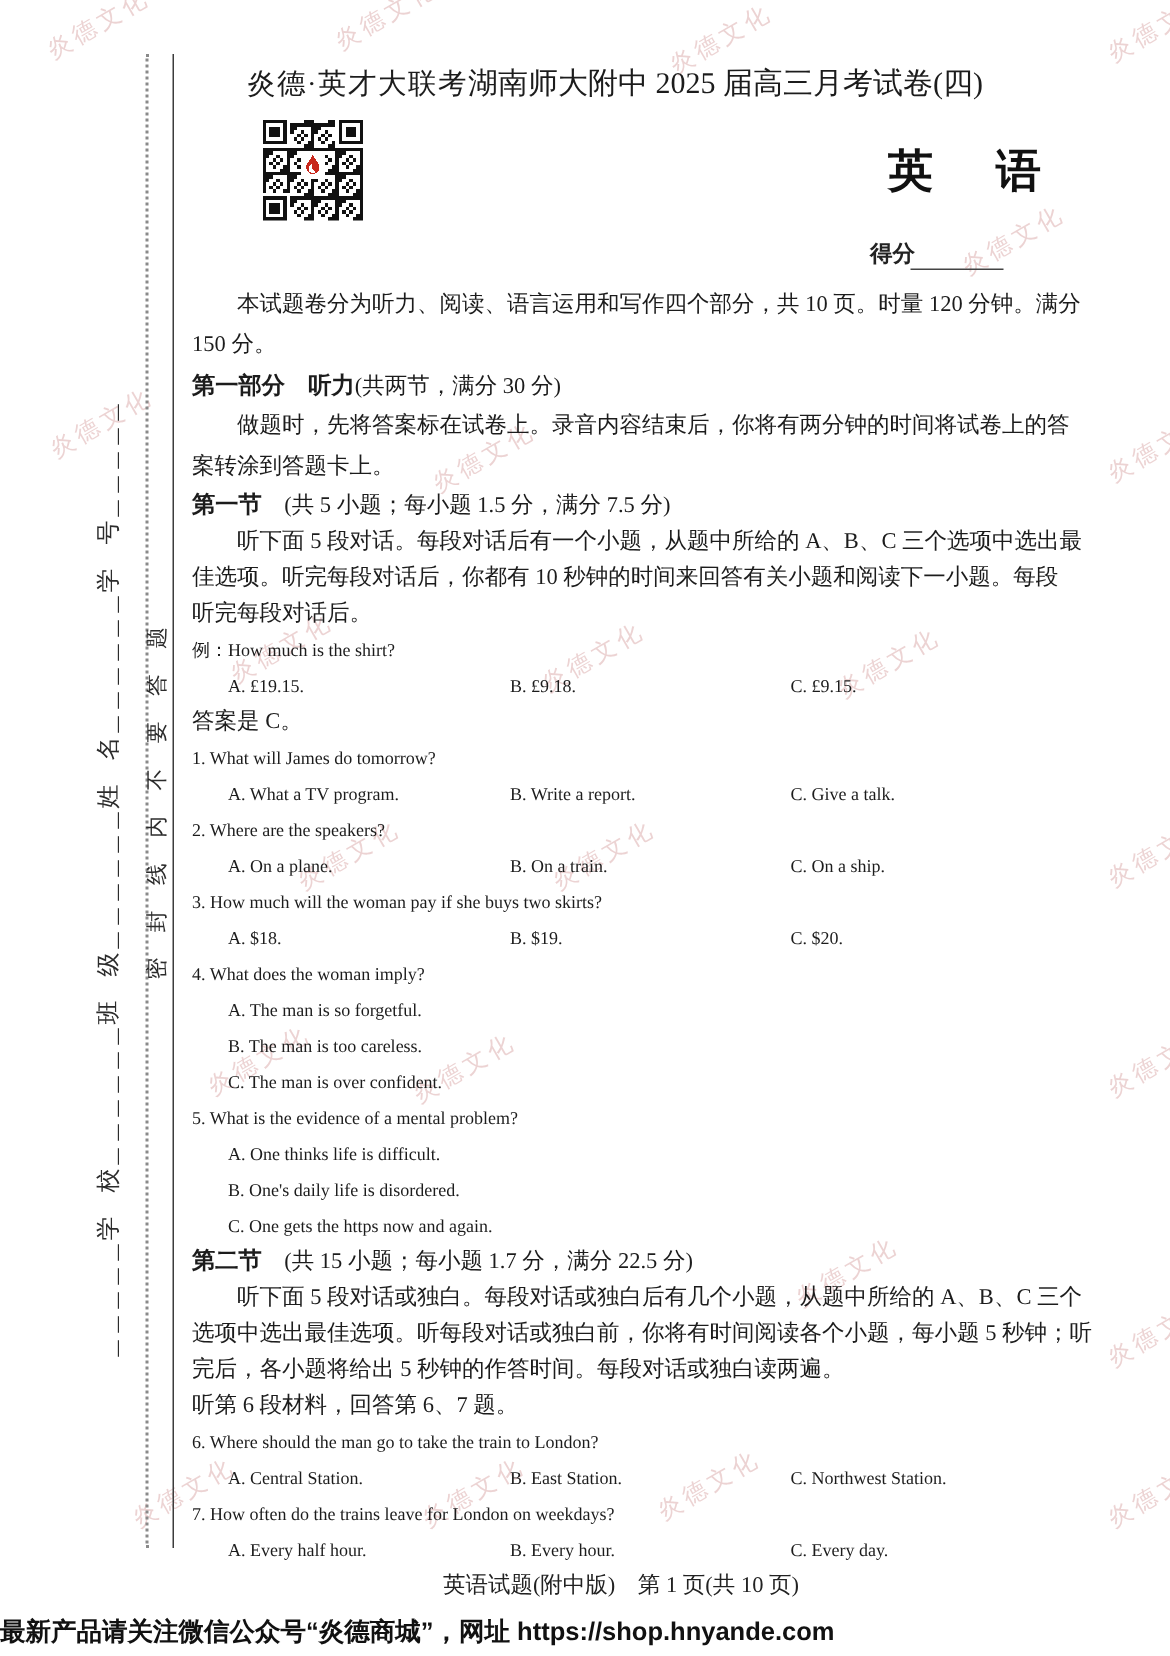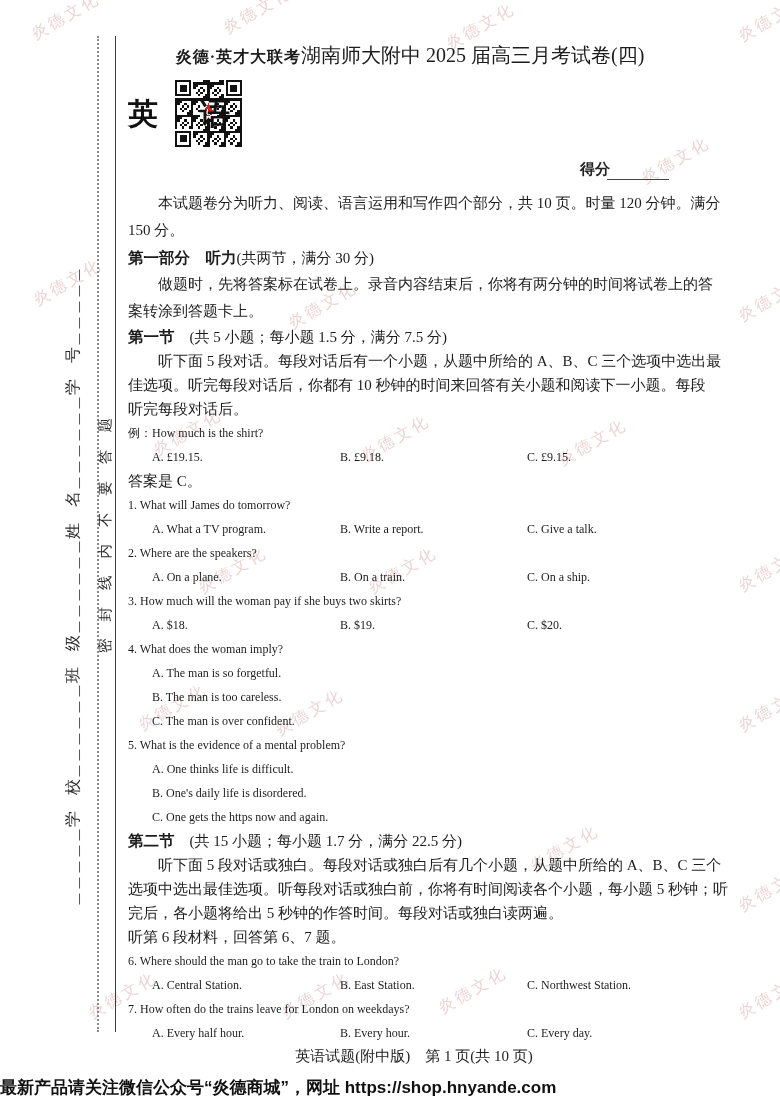--- a/index.html
+++ b/index.html
@@ -11,23 +11,23 @@
       font-family:"Liberation Serif","DejaVu Serif",serif;}
   
   .seal-dotted{position:absolute;left:97px;top:36px;height:996px;width:0;border-left:2px dotted #8a8a8a;}
   .seal-solid{position:absolute;left:115px;top:36px;height:996px;width:0;border-left:1px solid #3c3c3c;}
   .side-fields{position:absolute;left:-277px;top:576px;width:700px;height:22px;line-height:22px;
       transform:rotate(-90deg);text-align:center;font-size:16px;color:#2b2b2b;white-space:nowrap;}
   .side-seal{position:absolute;left:-45px;top:518px;width:300px;height:18px;line-height:18px;
       transform:rotate(-90deg);text-align:center;font-size:14.5px;letter-spacing:17px;color:#2b2b2b;white-space:nowrap;}
   
   .hdr{position:absolute;left:120px;top:42px;width:580px;text-align:center;white-space:nowrap;font-size:20px;}
-  .hdr .brand{font-weight:700;font-size:16px;letter-spacing:1px;}
+  .hdr .brand{font-weight:400;font-size:19px;letter-spacing:1px;}
   .qr{position:absolute;left:175px;top:80px;width:67px;height:67px;}
-  .subject{position:absolute;left:128px;top:94px;width:572px;text-align:left;
+  .subject{position:absolute;left:128px;top:94px;width:572px;text-align:right;
       font-family:"Liberation Sans","DejaVu Sans",sans-serif;font-weight:900;font-size:30px;
       letter-spacing:6px;color:#111;}
   .score-label{position:absolute;left:580px;top:160px;font-family:"Liberation Sans","DejaVu Sans",sans-serif;
       font-weight:700;font-size:15px;color:#222;}
   .score-line{position:absolute;left:607px;top:179px;width:62px;height:0;border-bottom:1.5px solid #444;}
   
   .content{position:absolute;left:128px;top:190px;width:590px;}
   .ln{height:27px;line-height:27px;white-space:nowrap;}
   .lnq{height:24px;line-height:24px;white-space:nowrap;}
   .zh{font-size:15px;}

